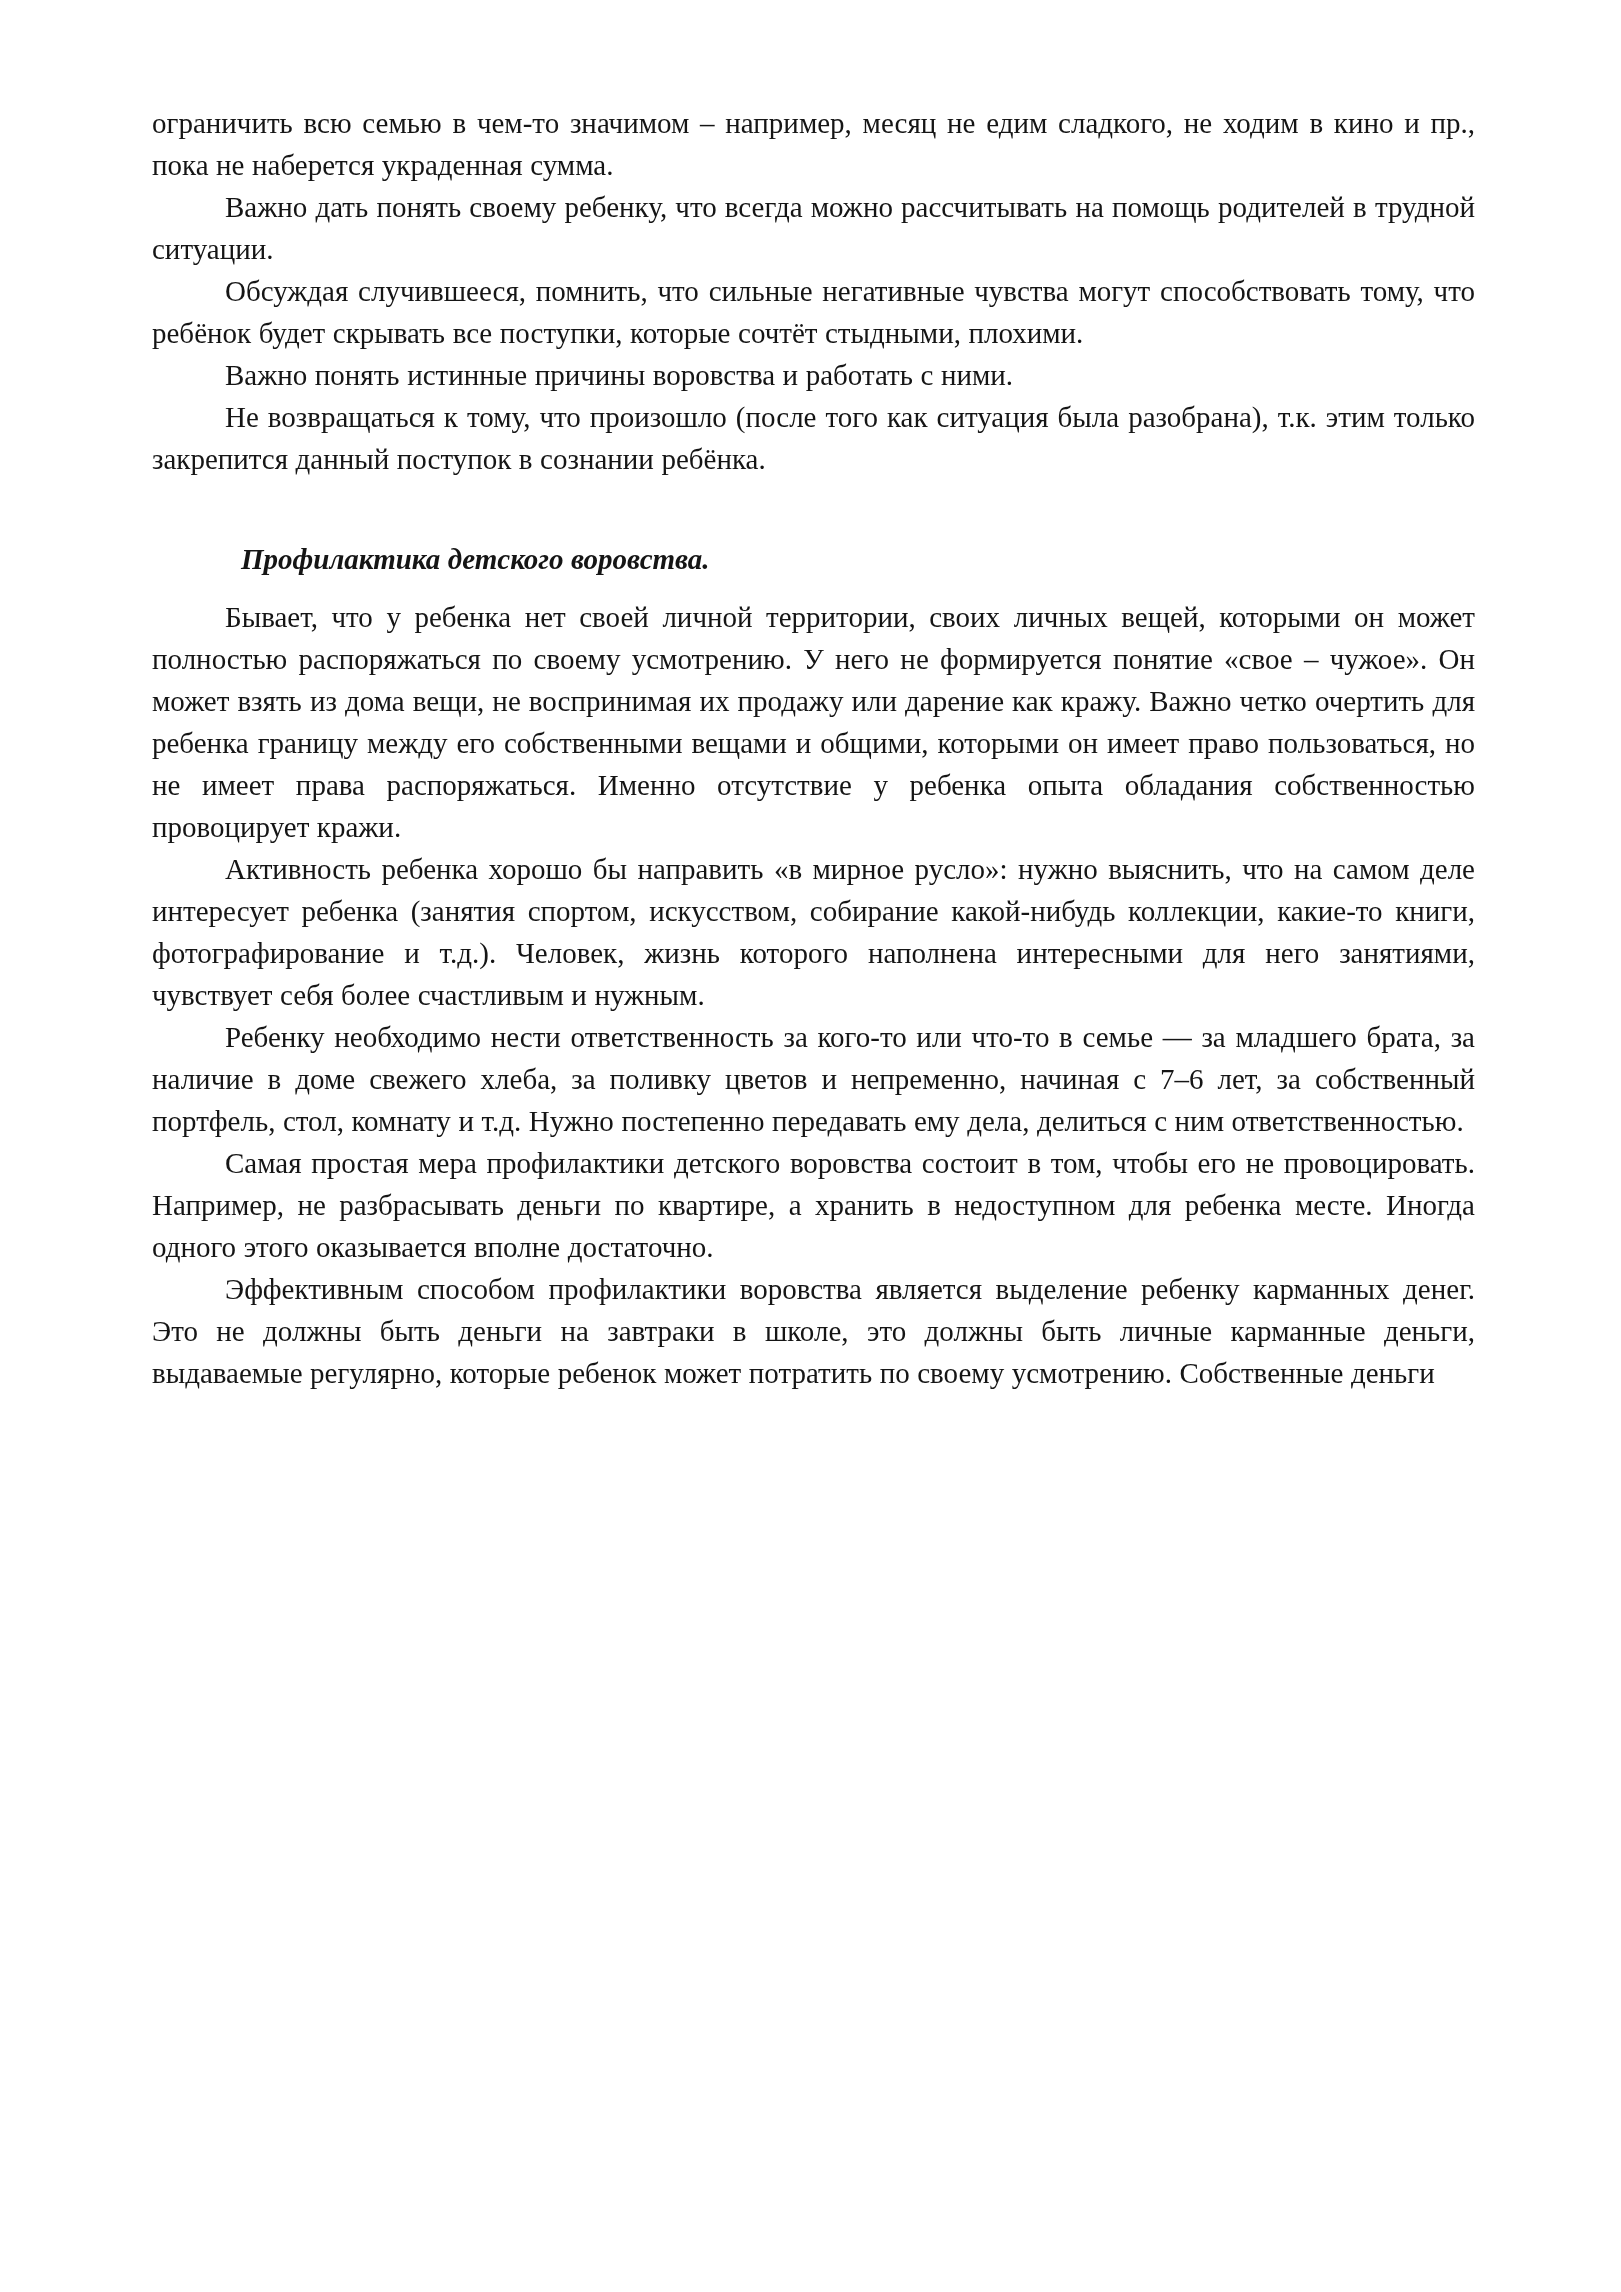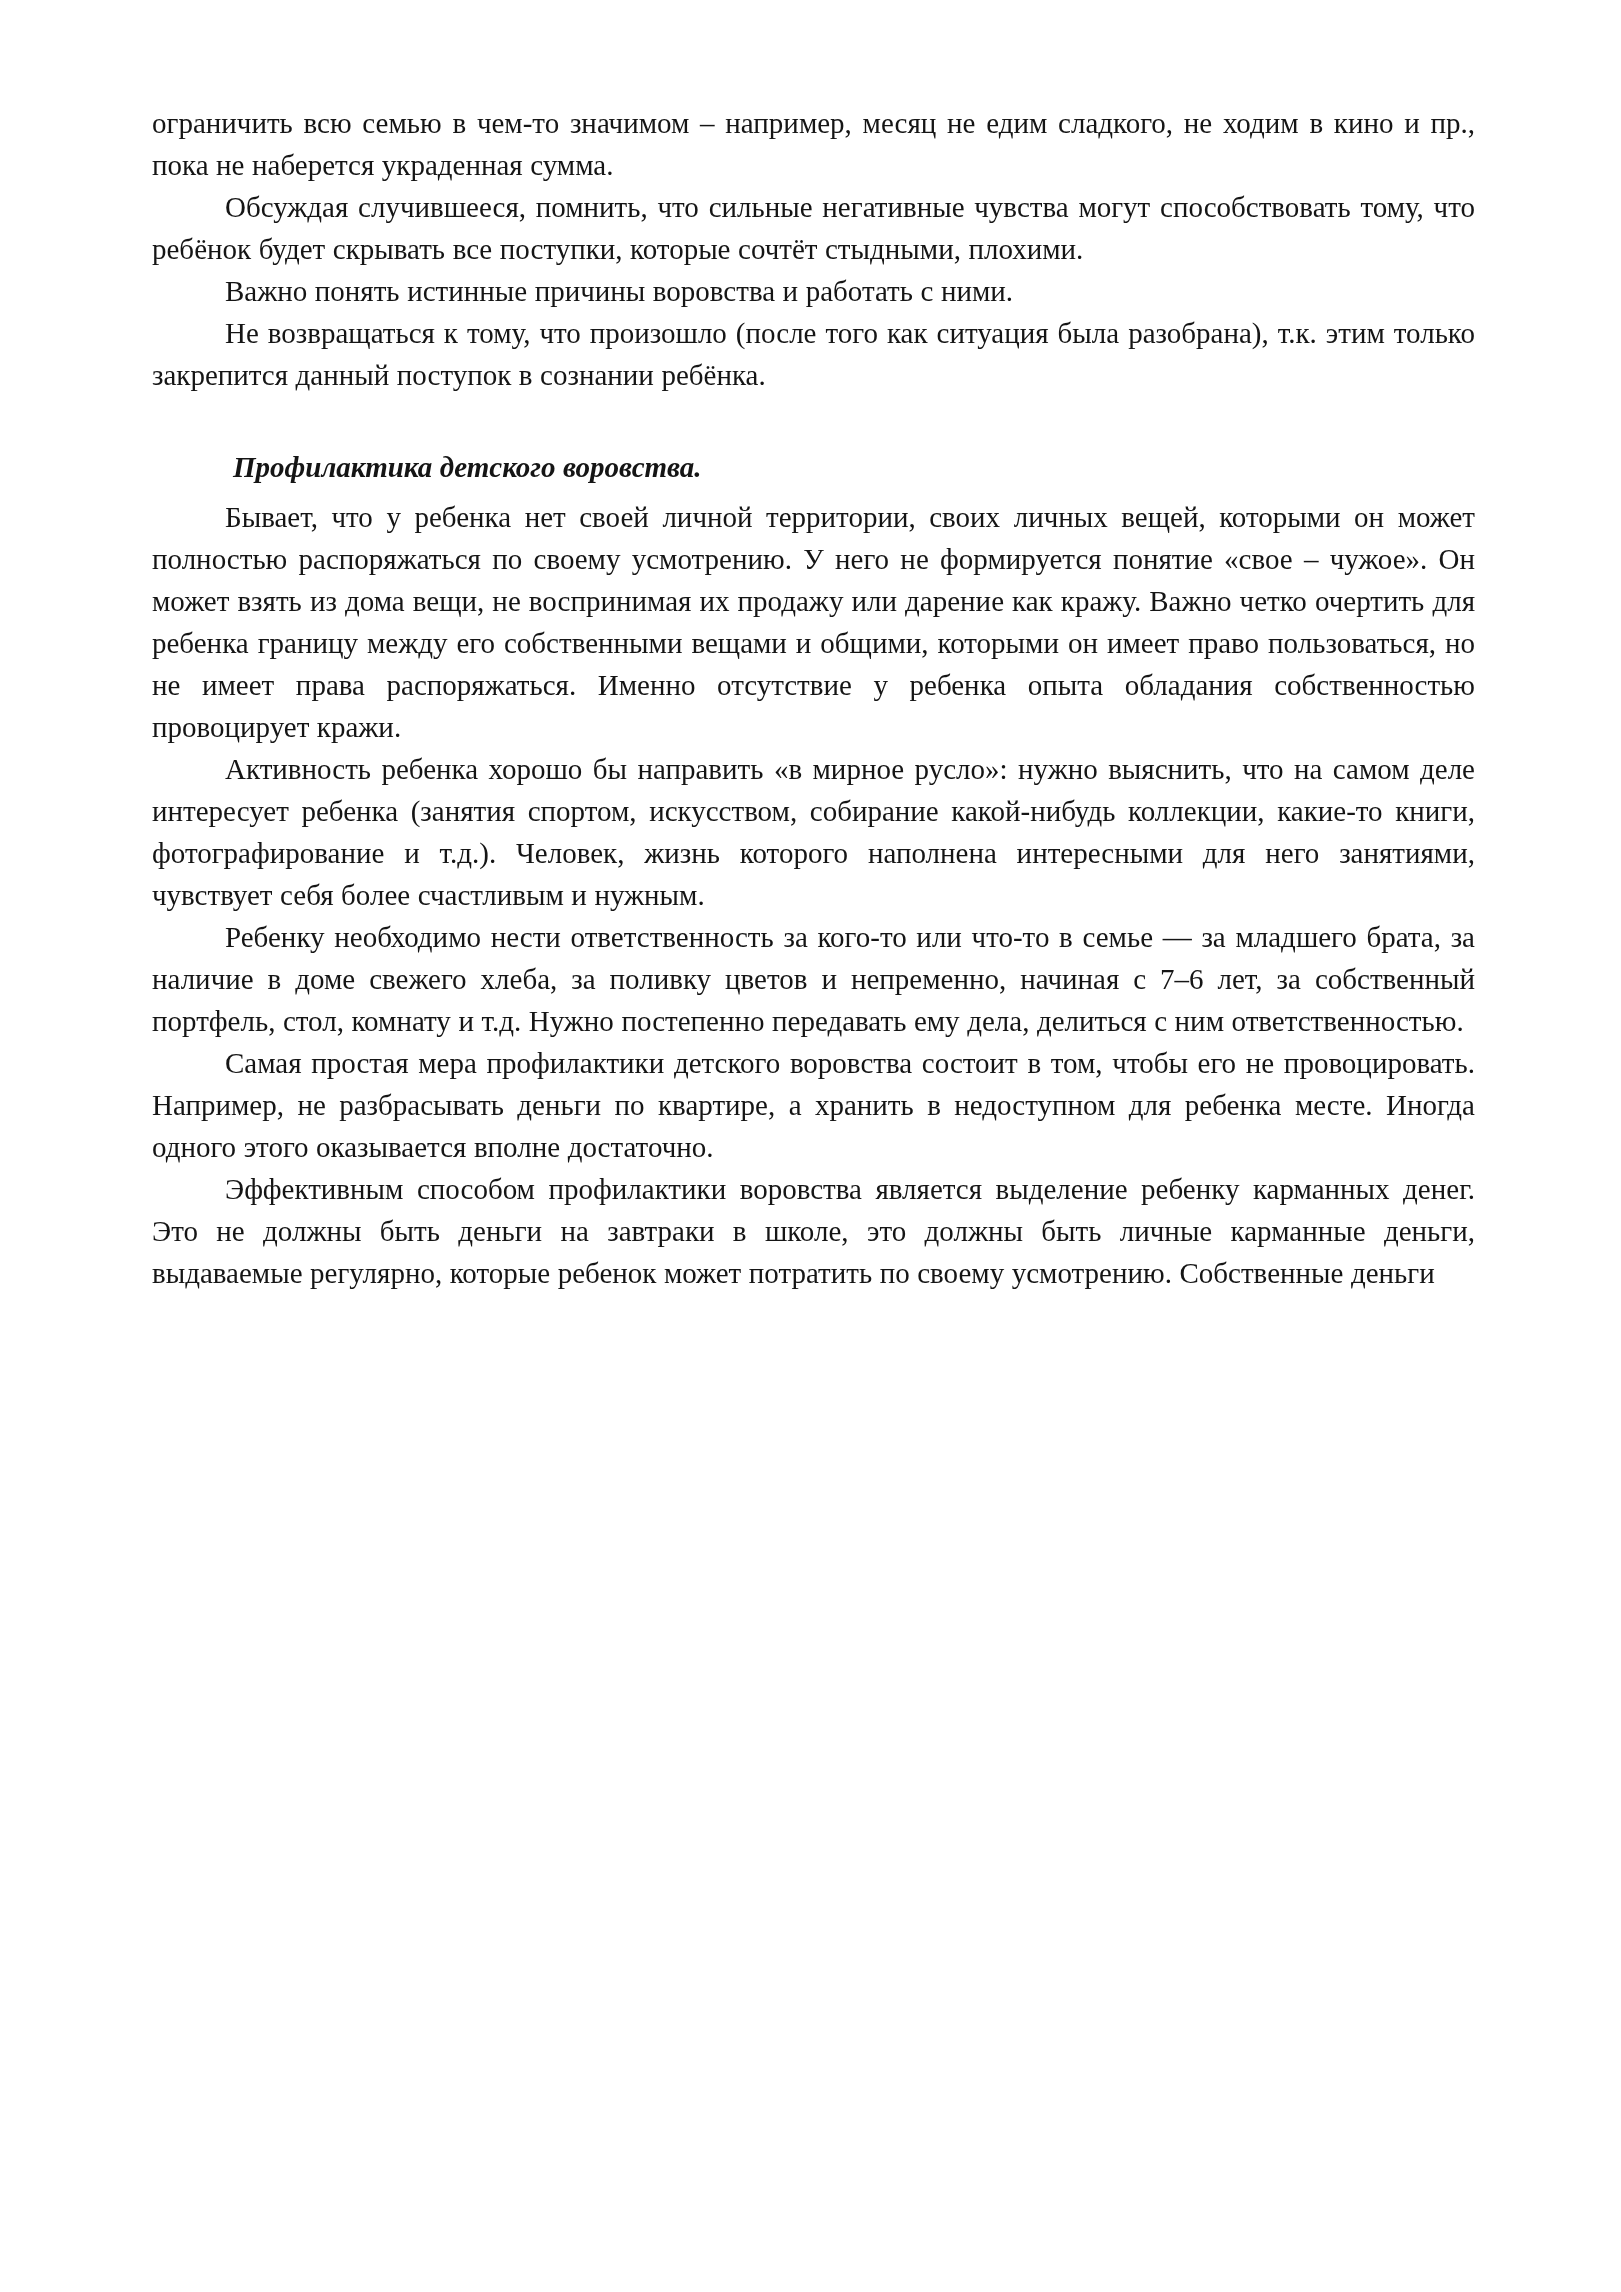--- a/index.html
+++ b/index.html
@@ -34,38 +34,39 @@
   p.para {
     margin: 0;
     padding: 0;
     text-indent: 73px;
     text-align: justify;
   }
   p.para.no-indent {
     text-indent: 0;
   }
   p.heading {
-    margin: 8px;
+    margin: 16px;
     padding: 0;
     text-indent: 73px;
     text-align: left;
     font-weight: bold;
     font-style: italic;
   }
   .spacer {
     display: block;
     height: 42px;
   }
 </style>
 </head>
 <body>
 
 <div class="page">
   <div class="text-column" id="text-column">
       <p class="para no-indent">ограничить всю семью в чем-то значимом – например, месяц не едим сладкого, не ходим в кино и пр., пока не наберется украденная сумма.</p>
+      <p class="para">Важно дать понять своему ребенку, что всегда можно рассчитывать на помощь родителей в трудной ситуации.</p>
       <p class="para">Обсуждая случившееся, помнить, что сильные негативные чувства могут способствовать тому, что ребёнок будет скрывать все поступки, которые сочтёт стыдными, плохими.</p>
       <p class="para">Важно понять истинные причины воровства и работать с ними.</p>
       <p class="para">Не возвращаться к тому, что произошло (после того как ситуация была разобрана), т.к. этим только закрепится данный поступок в сознании ребёнка.</p>
       <span class="spacer"></span>
       <p class="heading">Профилактика детского воровства.</p>
       <p class="para">Бывает, что у ребенка нет своей личной территории, своих личных вещей, которыми он может полностью распоряжаться по своему усмотрению. У него не формируется понятие «свое – чужое». Он может взять из дома вещи, не воспринимая их продажу или дарение как кражу. Важно четко очертить для ребенка границу между его собственными вещами и общими, которыми он имеет право пользоваться, но не имеет права распоряжаться. Именно отсутствие у ребенка опыта обладания собственностью провоцирует кражи.</p>
       <p class="para">Активность ребенка хорошо бы направить «в мирное русло»: нужно выяснить, что на самом деле интересует ребенка (занятия спортом, искусством, собирание какой-нибудь коллекции, какие-то книги, фотографирование и т.д.). Человек, жизнь которого наполнена интересными для него занятиями, чувствует себя более счастливым и нужным.</p>
       <p class="para">Ребенку необходимо нести ответственность за кого-то или что-то в семье — за младшего брата, за наличие в доме свежего хлеба, за поливку цветов и непременно, начиная с 7–6 лет, за собственный портфель, стол, комнату и т.д. Нужно постепенно передавать ему дела, делиться с ним ответственностью.</p>
       <p class="para">Самая простая мера профилактики детского воровства состоит в том, чтобы его не провоцировать. Например, не разбрасывать деньги по квартире, а хранить в недоступном для ребенка месте. Иногда одного этого оказывается вполне достаточно.</p>
       <p class="para">Эффективным способом профилактики воровства является выделение ребенку карманных денег. Это не должны быть деньги на завтраки в школе, это должны быть личные карманные деньги, выдаваемые регулярно, которые ребенок может потратить по своему усмотрению. Собственные деньги</p>

